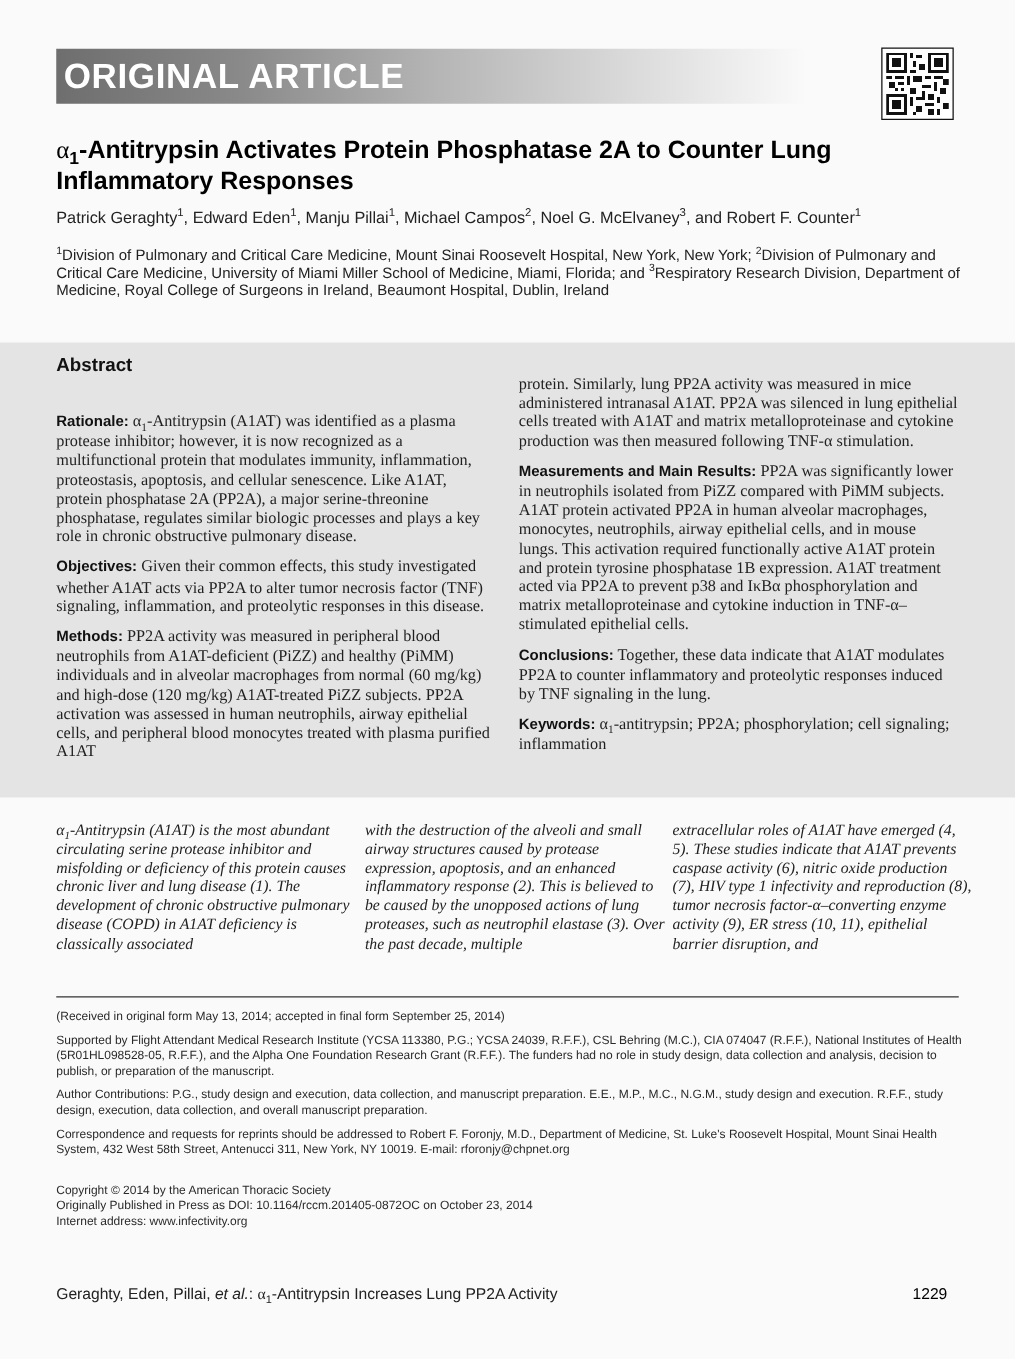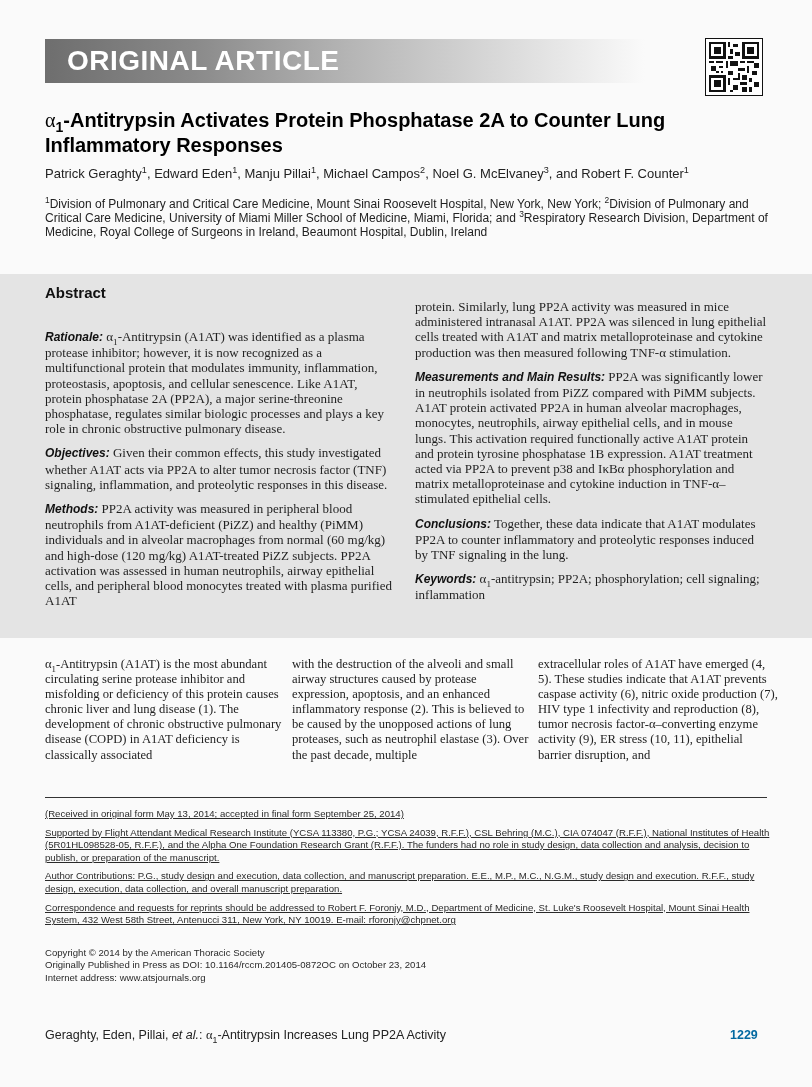--- a/index.html
+++ b/index.html
@@ -8,21 +8,21 @@
     overflow: hidden; color: #1a1a1a;
   }
   .sans { font-family: "Liberation Sans", "DejaVu Sans", sans-serif; }
   .serif { font-family: "Liberation Serif", "DejaVu Serif", serif; }
 
   .banner {
     position: absolute; left: 45px; top: 39px; width: 600px; height: 44px;
     background: linear-gradient(to right, #6e6e6e 0%, #8a8a8a 25%, #b4b4b4 50%, #d8d8d8 75%, #fafafa 100%);
   }
   .banner-text {
-    position: absolute; left: 67px; top: 41px; font-size: 28px; font-weight: bold;
+    position: absolute; left: 51px; top: 41px; font-size: 28px; font-weight: bold;
     color: #fff; letter-spacing: 0.5px; line-height: 40px;
   }
   .qr {
     position: absolute; left: 705px; top: 38px; width: 58px; height: 58px;
     border: 1px solid #111; background: #fff; padding: 3px; box-sizing: border-box;
   }
   .qr svg { width: 100%; height: 100%; display: block; }
 
   .title {
     position: absolute; left: 45px; top: 108px; width: 720px;
@@ -38,44 +38,44 @@
   .abstract-box {
     position: absolute; left: 0; top: 274px; width: 812px; height: 364px; background: #e4e4e4;
   }
   .abstract-heading {
     position: absolute; left: 45px; top: 284px; font-size: 15px; font-weight: bold; color: #111;
   }
   .abs-col {
     position: absolute; width: 352px; font-size: 13px; line-height: 15.2px; color: #1f1f1f;
   }
   .abs-col p { margin: 0 0 9px 0; }
-  .abs-col .lbl { font-family: "Liberation Sans", "DejaVu Sans", sans-serif; font-weight: bold; font-size: 12px; color:#111;font-style:italic; }
+  .abs-col .lbl { font-family: "Liberation Sans", "DejaVu Sans", sans-serif; font-weight: bold; font-size: 12px; color:#111; }
   .col-left { left: 45px; top: 329px; }
   .col-right { left: 415px; top: 299px; }
 
   .body-col {
-    position: absolute; top: 657px; width: 240px; font-size: 12.6px; line-height: 15.1px; color: #222;
+    position: absolute; top: 657px; width: 240px; font-size: 12.6px; line-height: 15.1px; color: #222; font-style: italic;
   }
   .bc1 { left: 45px; }
   .bc2 { left: 292px; }
   .bc3 { left: 538px; }
 
   .rule { position: absolute; left: 45px; top: 797px; width: 722px; height: 1px; background: #333; }
 
   .notes {
     position: absolute; left: 45px; top: 808px; width: 725px; font-size: 9.6px; line-height: 12.6px; color: #2a2a2a;
   }
-  .notes p { margin: 0 0 6px 0; text-decoration: underline; }
+  .notes p { margin: 0 0 6px 0; }
   .pubinfo {
     position: absolute; left: 45px; top: 947px; width: 725px; font-size: 9.6px; line-height: 12.4px; color: #2a2a2a;
   }
   .pubinfo div { margin: 0; }
 
   .footer-left { position: absolute; left: 45px; top: 1028px; font-size: 12.5px; color: #222; text-align: center; }
-  .footer-right { position: absolute; left: 730px; top: 1028px; font-size: 12.5px; font-weight: bold; color: #0369a1; }
+  .footer-right { position: absolute; left: 730px; top: 1028px; font-size: 12.5px; font-weight: normal; color: #000000; }
   sub, sup { font-size: 70%; line-height: 0; }
 </style>
 </head>
 <body>
 
 <div class="banner"></div>
 <div class="banner-text sans">ORIGINAL ARTICLE</div>
 
 <div class="qr">
   <svg viewBox="0 0 21 21" shape-rendering="crispEdges">
@@ -161,19 +161,19 @@
 <div class="notes sans">
   <p>(Received in original form May 13, 2014; accepted in final form September 25, 2014)</p>
   <p>Supported by Flight Attendant Medical Research Institute (YCSA 113380, P.G.; YCSA 24039, R.F.F.), CSL Behring (M.C.), CIA 074047 (R.F.F.), National Institutes of Health (5R01HL098528-05, R.F.F.), and the Alpha One Foundation Research Grant (R.F.F.). The funders had no role in study design, data collection and analysis, decision to publish, or preparation of the manuscript.</p>
   <p>Author Contributions: P.G., study design and execution, data collection, and manuscript preparation. E.E., M.P., M.C., N.G.M., study design and execution. R.F.F., study design, execution, data collection, and overall manuscript preparation.</p>
   <p>Correspondence and requests for reprints should be addressed to Robert F. Foronjy, M.D., Department of Medicine, St. Luke's Roosevelt Hospital, Mount Sinai Health System, 432 West 58th Street, Antenucci 311, New York, NY 10019. E-mail: rforonjy@chpnet.org</p>
 </div>
 
 <div class="pubinfo sans">
   <div>Copyright © 2014 by the American Thoracic Society</div>
   <div>Originally Published in Press as DOI: 10.1164/rccm.201405-0872OC on October 23, 2014</div>
-  <div>Internet address: www.atsjournals.org</div>
+  <div>Internet address: www.infectivity.org</div>
 </div>
 
 <div class="footer-left sans">
   <span>Geraghty, Eden, Pillai, </span><i>et al.</i><span>: </span><span class="serif">α</span><sub>1</sub><span>-Antitrypsin Increases Lung PP2A Activity</span>
 </div>
 <div class="footer-right sans">1229</div>
 
 </body></html>

